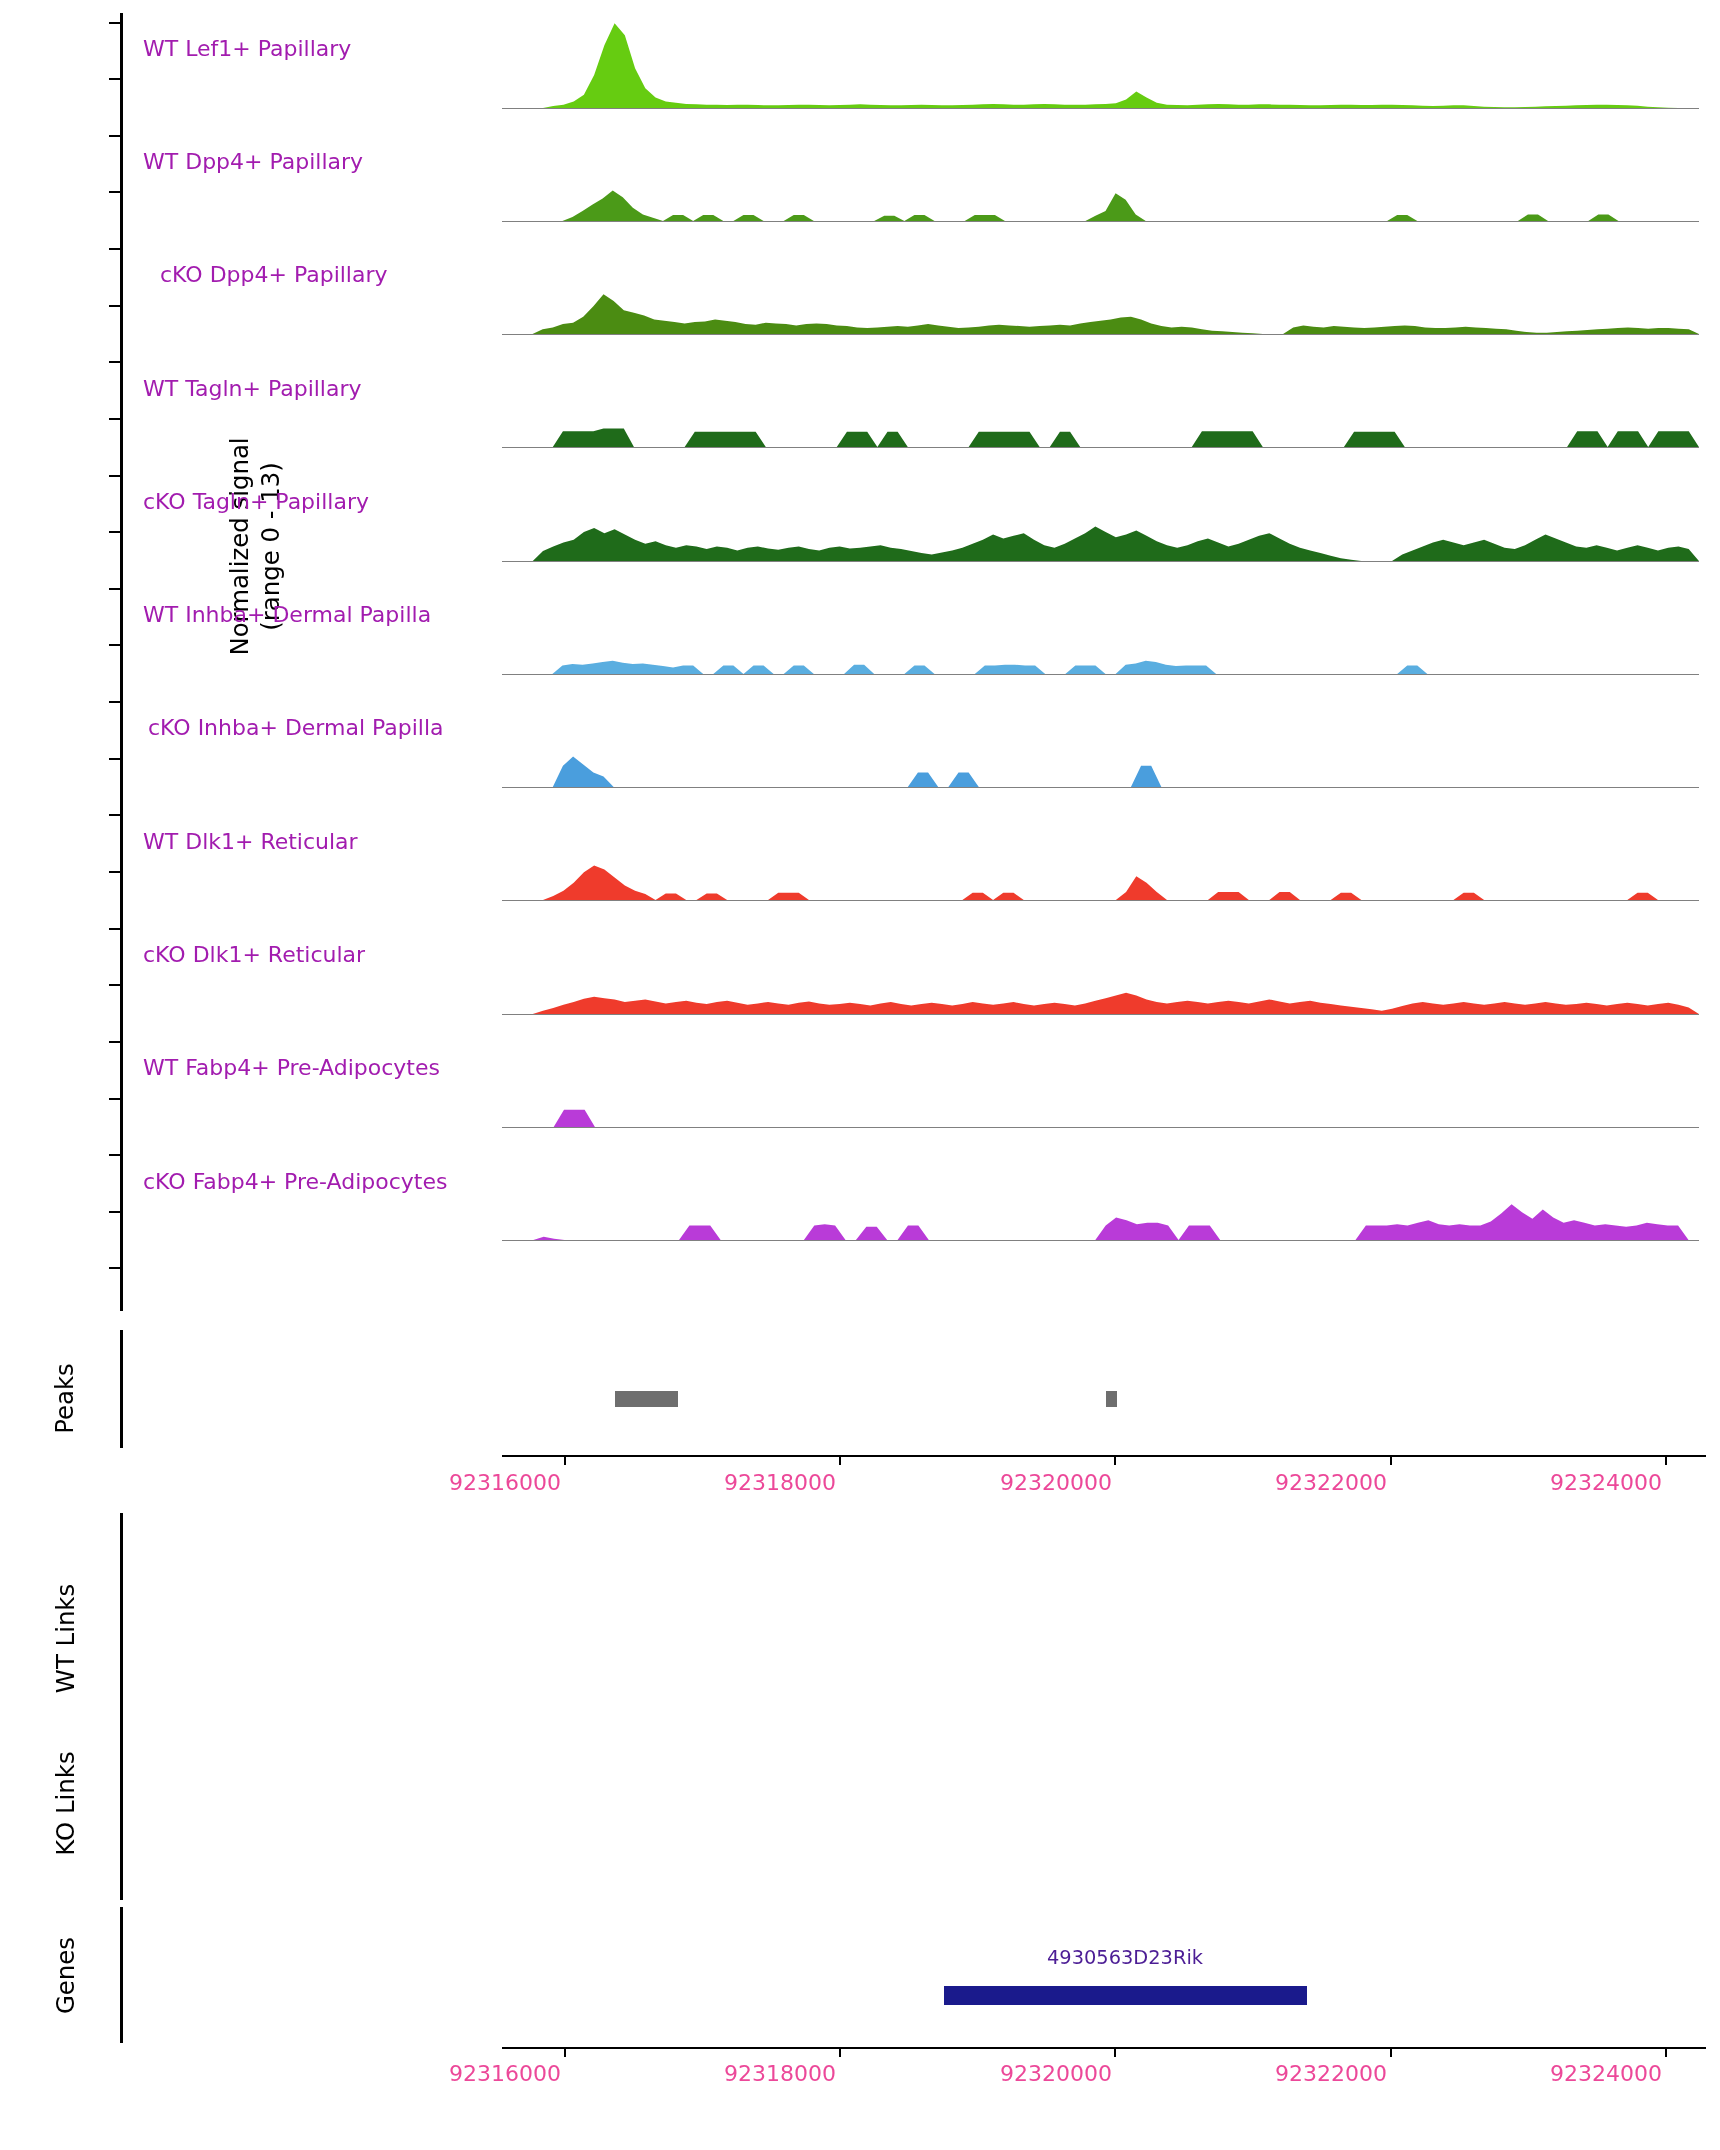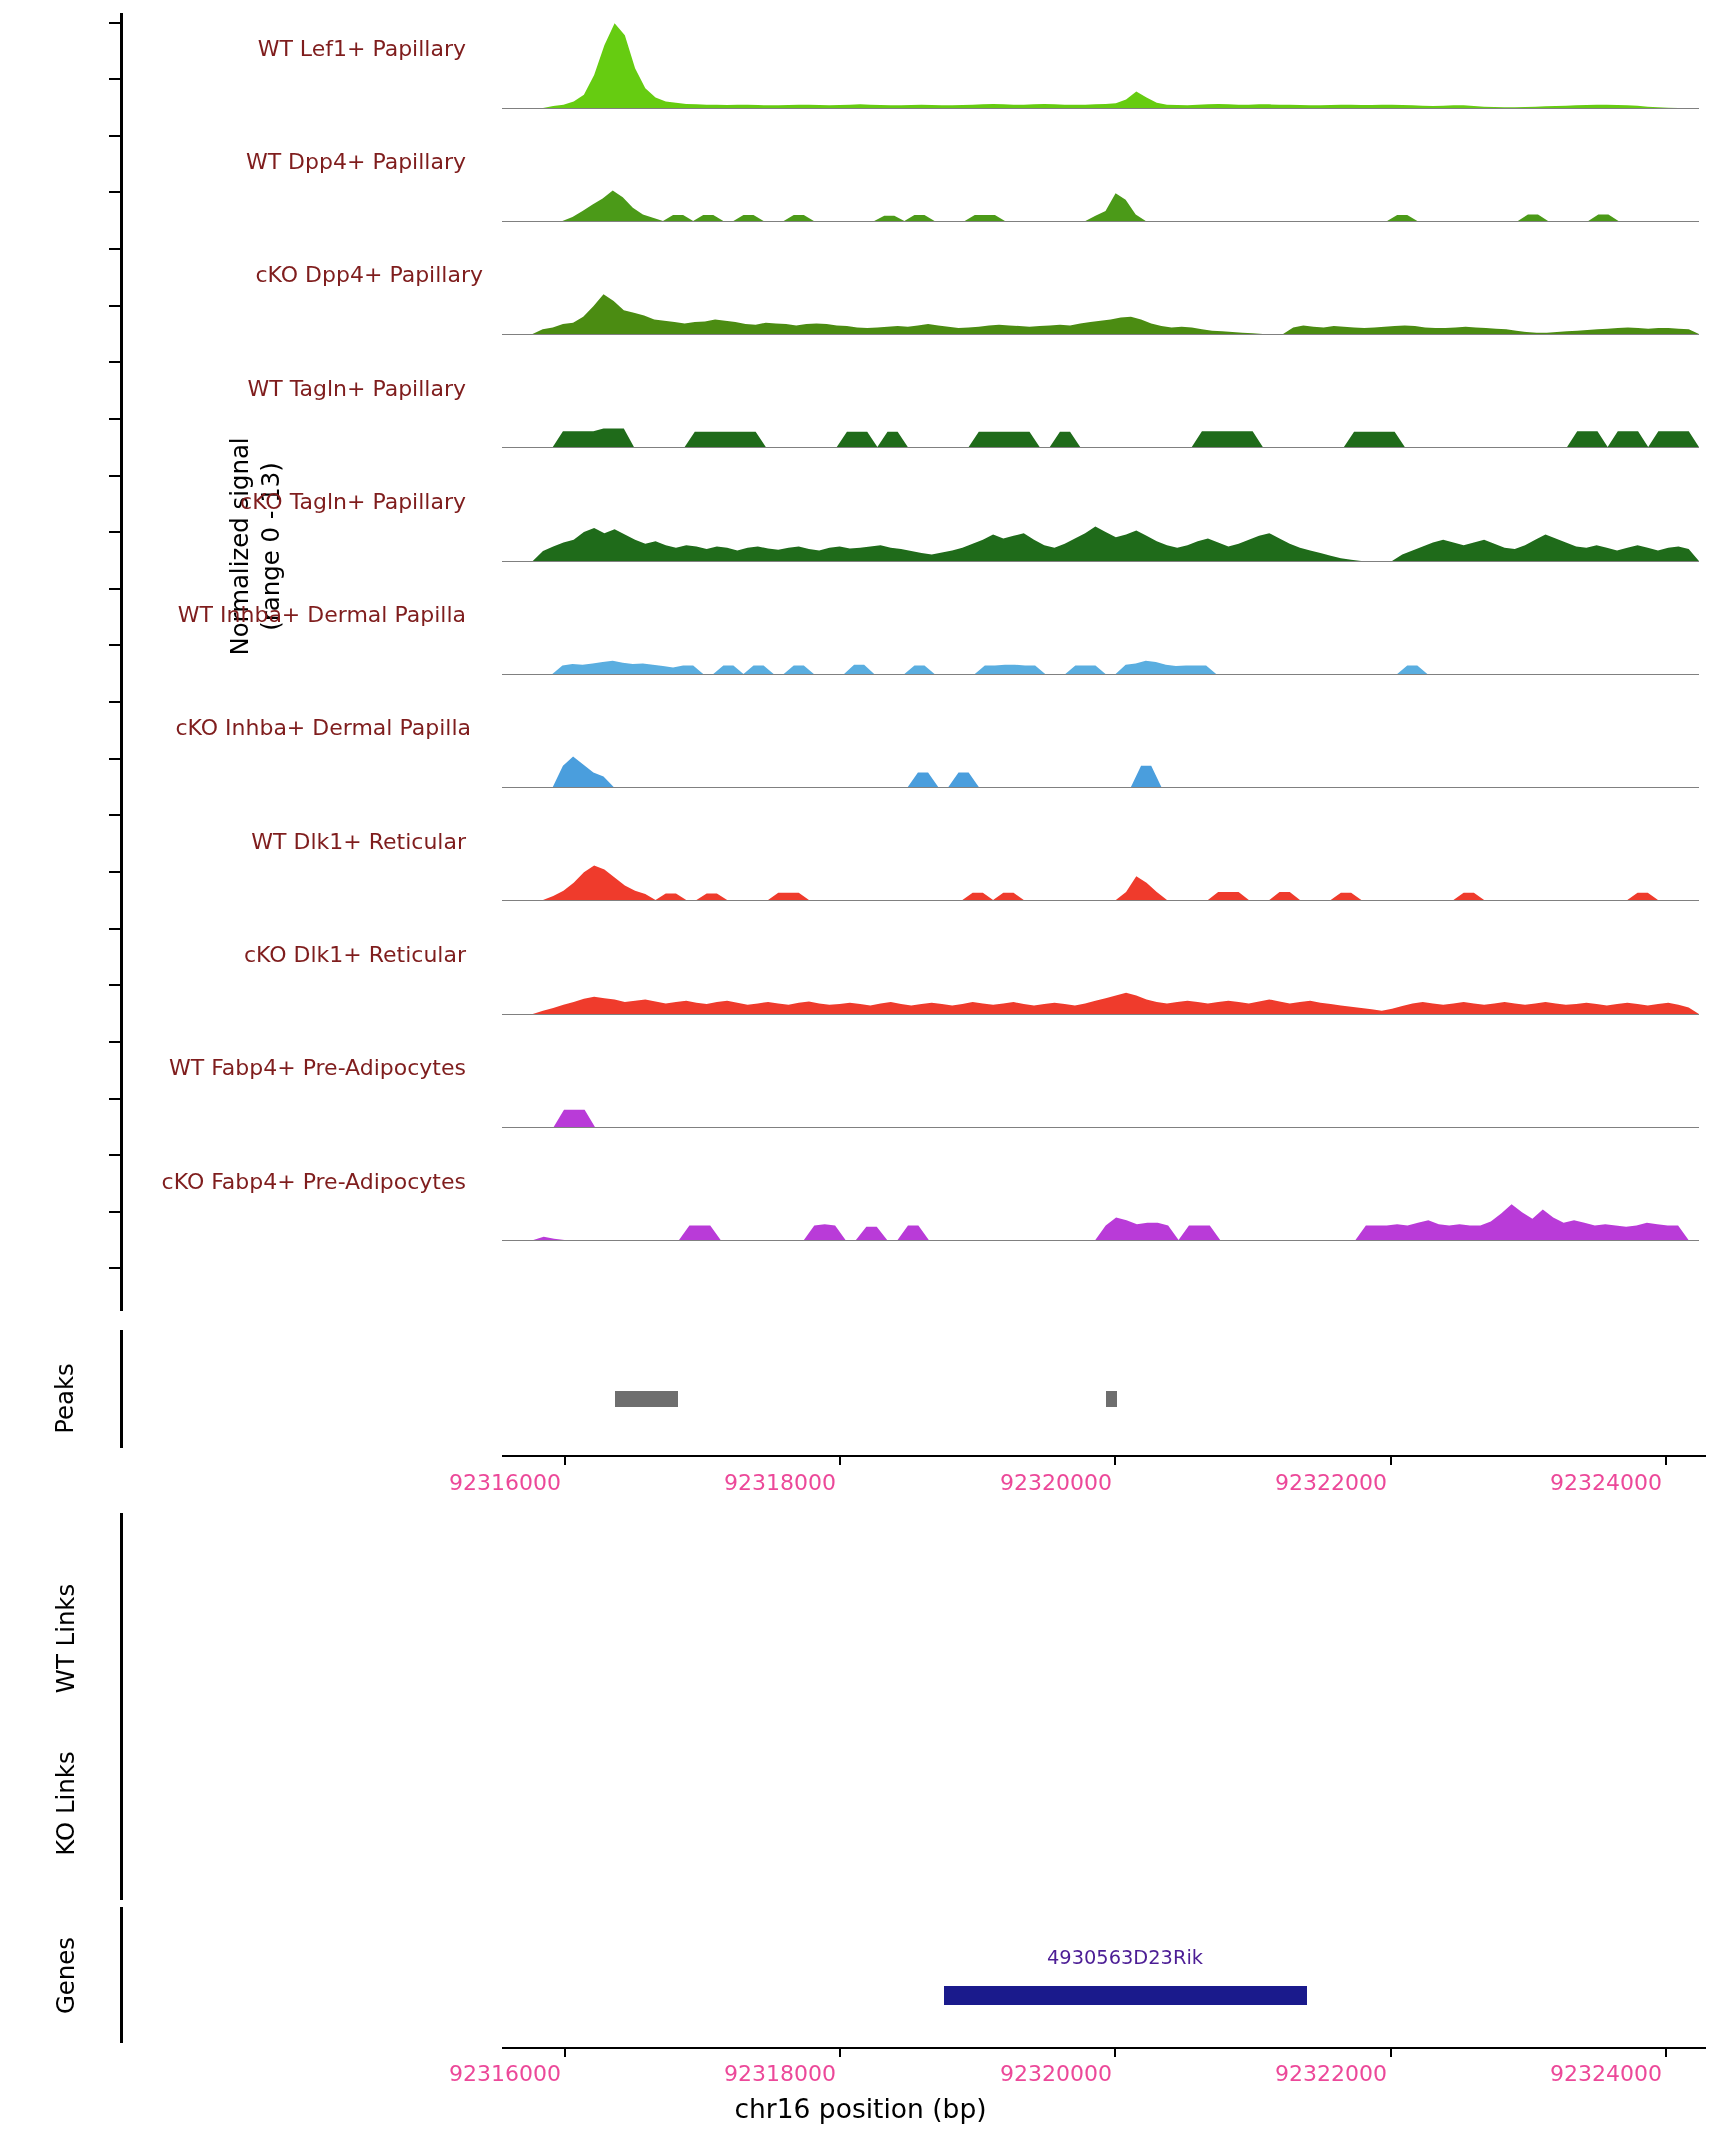--- a/index.html
+++ b/index.html
@@ -53,23 +53,22 @@
   .tick {
     position: absolute;
     background: #000;
     width: 11.5px;
     height: 2.2px;
     left: 109px;
   }
   .track-title {
     position: absolute;
     font-size: 22px;
-    color: #7f1d1d;
+    color: #a21caf;
     white-space: nowrap;
-    text-align: right;
   }
   .baseline {
     position: absolute;
     height: 1.1px;
     background: #808080;
   }
 
   
   .axis-line {
     position: absolute;
@@ -252,16 +251,15 @@
       <div class="axis-tick" style="left: 839px; top: 2047px;"></div>
       <div class="axis-tick-label" style="left: 724px; top: 2061px;">92318000</div>
       <div class="axis-tick" style="left: 1114px; top: 2047px;"></div>
       <div class="axis-tick-label" style="left: 1000px; top: 2061px;">92320000</div>
       <div class="axis-tick" style="left: 1390px; top: 2047px;"></div>
       <div class="axis-tick-label" style="left: 1275px; top: 2061px;">92322000</div>
       <div class="axis-tick" style="left: 1665px; top: 2047px;"></div>
       <div class="axis-tick-label" style="left: 1550px; top: 2061px;">92324000</div>
     </div>
 
-  <div class="xlabel" style="top:2093px;">chr16 position (bp)</div>
 
 </div>
 
 
 </body></html>

